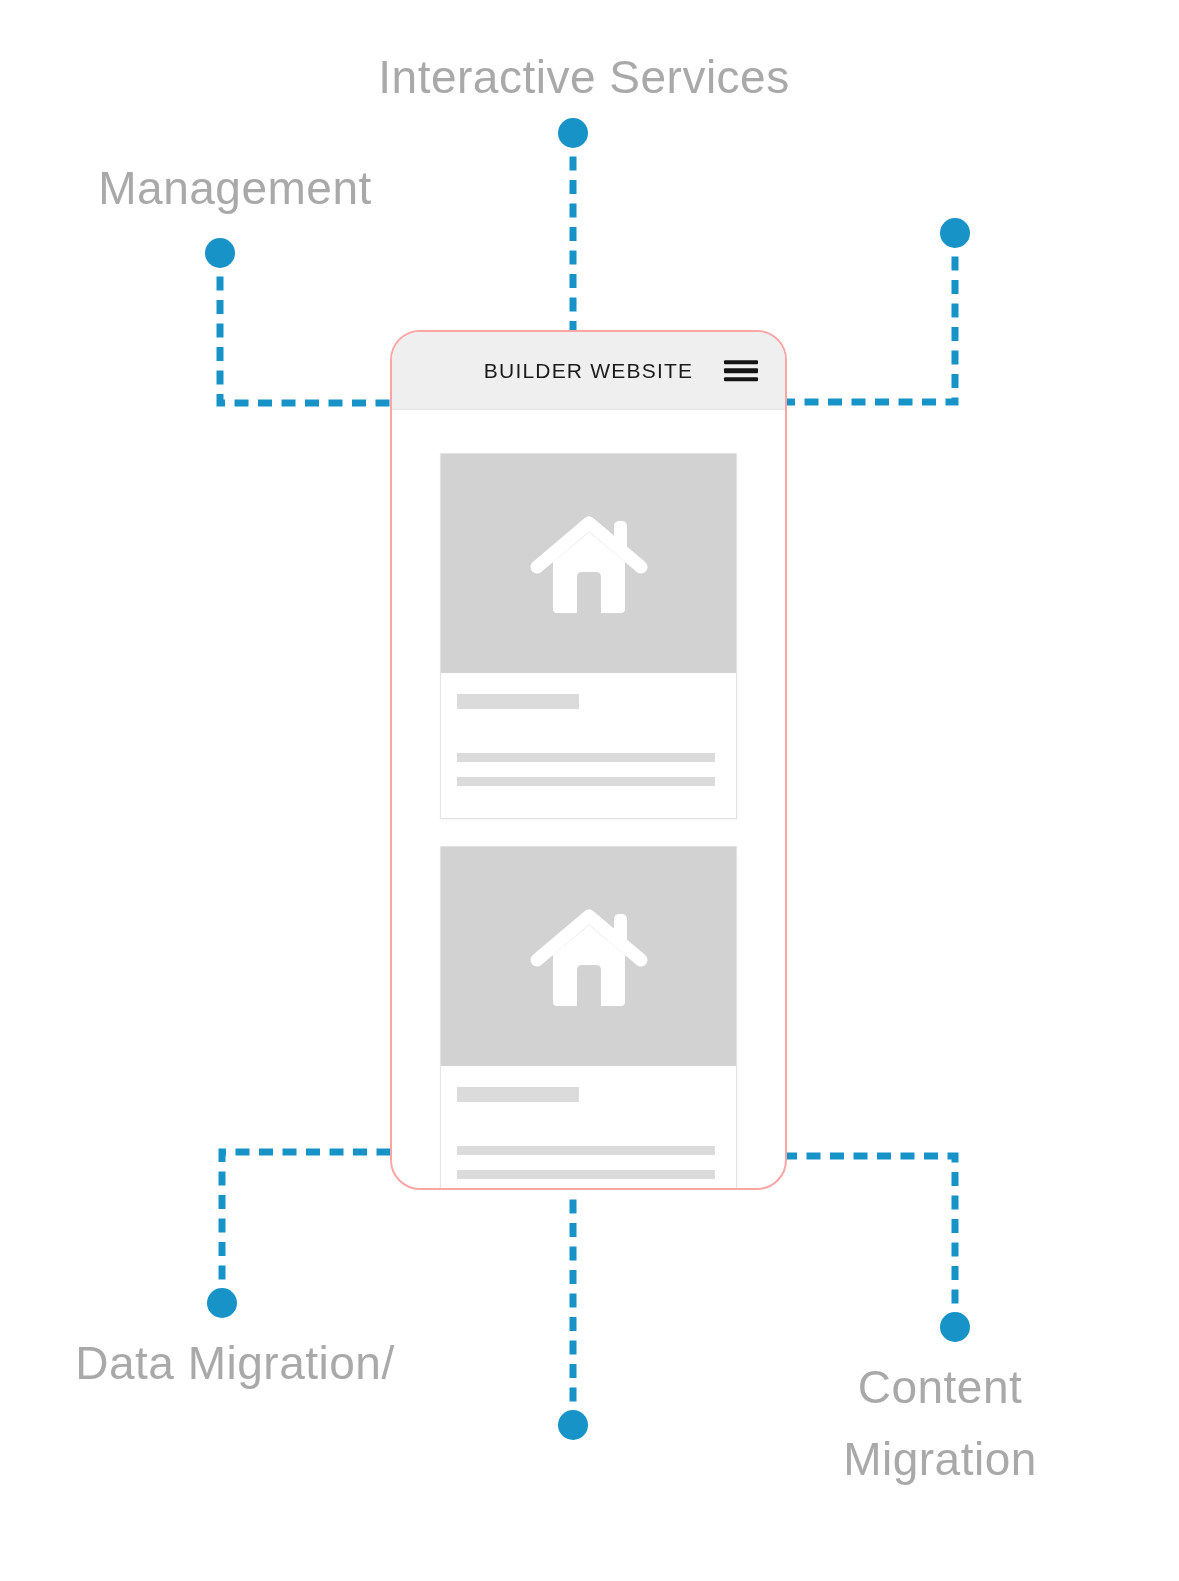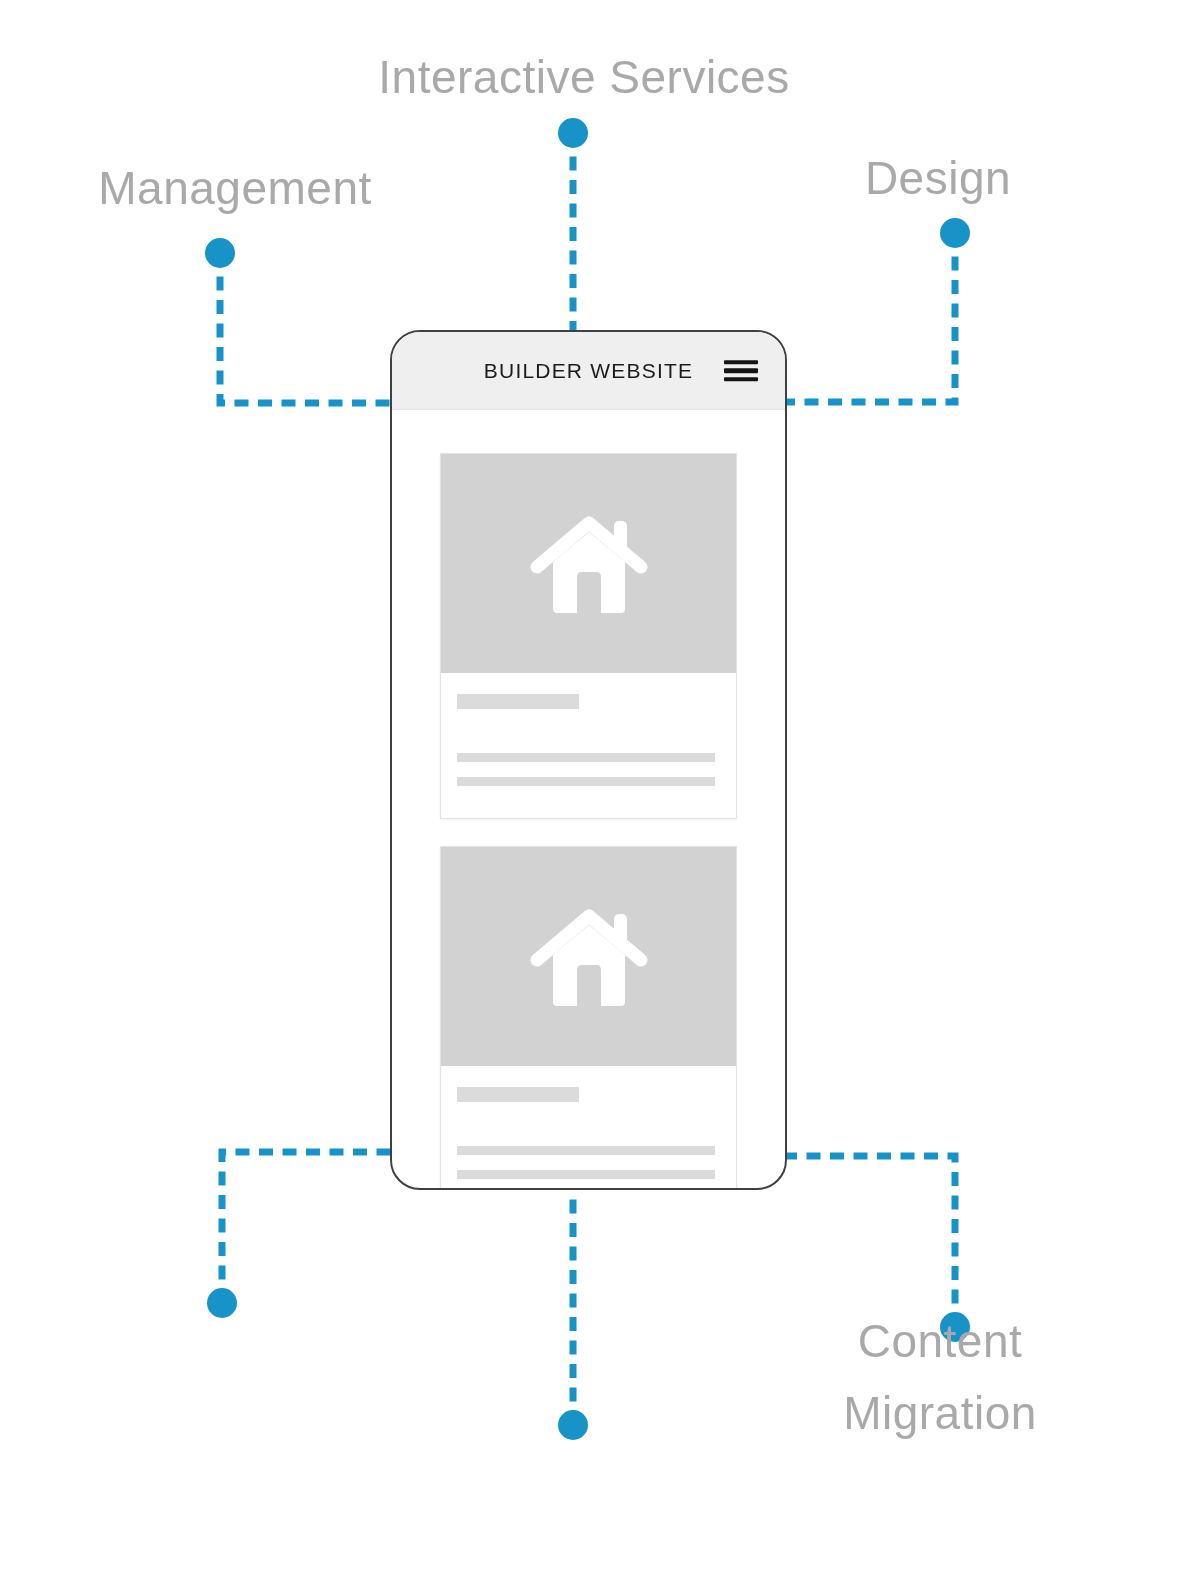--- a/index.html
+++ b/index.html
@@ -40,21 +40,21 @@
     letter-spacing: 0.5px;
   }
   .label .line { display: block; }
   .label.two-line .line { line-height: 72px; }
   
   .phone {
     position: absolute;
     left: 390px; top: 330px;
     width: 397px; height: 860px;
     background: #ffffff;
-    border: 2px solid #404040;
+    border: 2px solid #fca5a5;
     border-radius: 30px;
     overflow: hidden;
     z-index: 2;
   }
   .phone-header {
     position: relative;
     height: 78px;
     background: #efefef;
     border-bottom: 1px solid #e4e4e4;
   }
@@ -126,27 +126,27 @@
     <circle cx="955" cy="233" r="15"></circle>
     <circle cx="222" cy="1303" r="15"></circle>
     <circle cx="573" cy="1425" r="15"></circle>
     <circle cx="955" cy="1327" r="15"></circle>
   </svg>
 
   <div class="label" style="left:584px; top:50px;">Interactive Services</div>
 
   <div class="label" style="left:235px; top:161px;">Management</div>
 
-  <div class="label" style="left:938px; top:151px;">Design</div>
 
   <div class="label two-line" style="left:235px; top:1327px;">
+    <span class="line">Data Migration/</span>
   </div>
 
 
-  <div class="label two-line" style="left:940px; top:1305px;">
+  <div class="label two-line" style="left:940px; top:1351px;">
     <span class="line">Content</span>
     <span class="line">Migration</span>
   </div>
 
   <div class="phone">
     <div class="phone-header">
       <div class="phone-title">BUILDER WEBSITE</div>
       <div class="hamburger">
         <span></span>
         <span></span>

